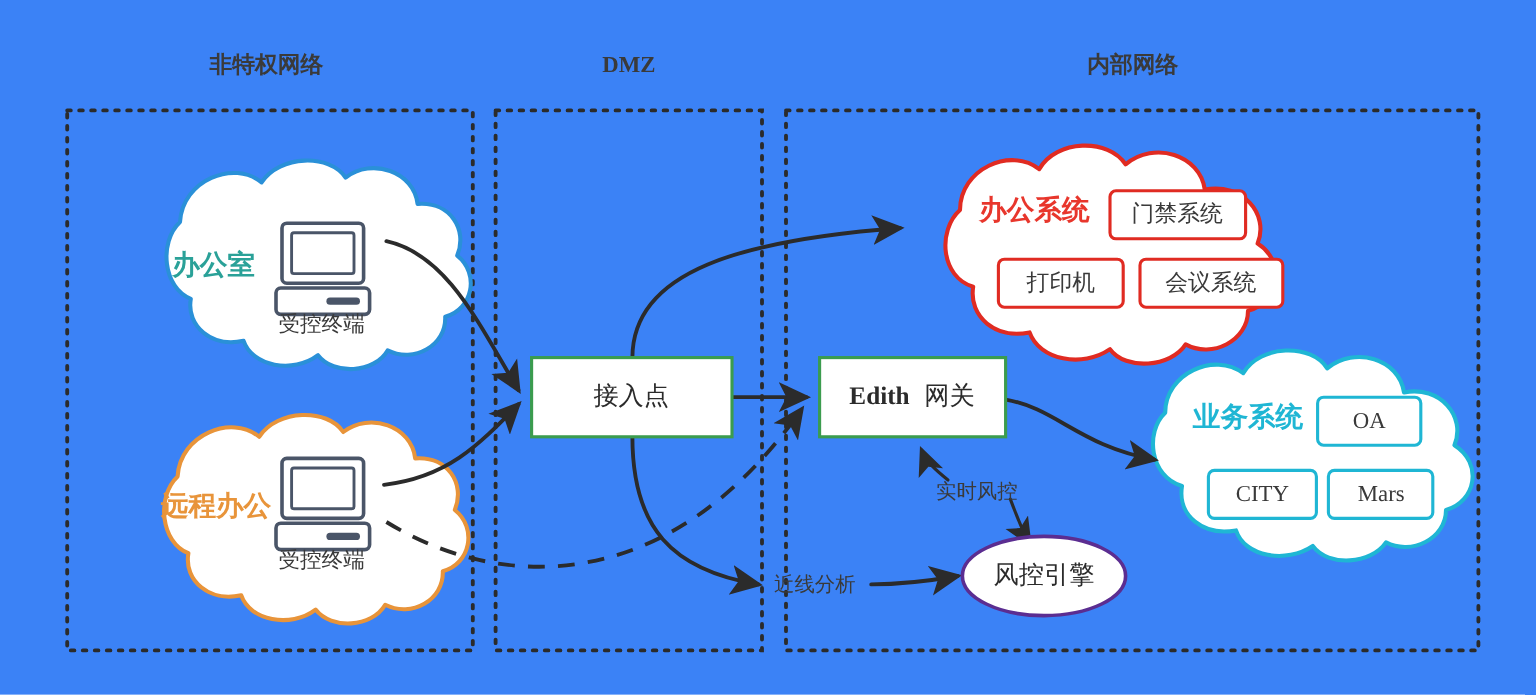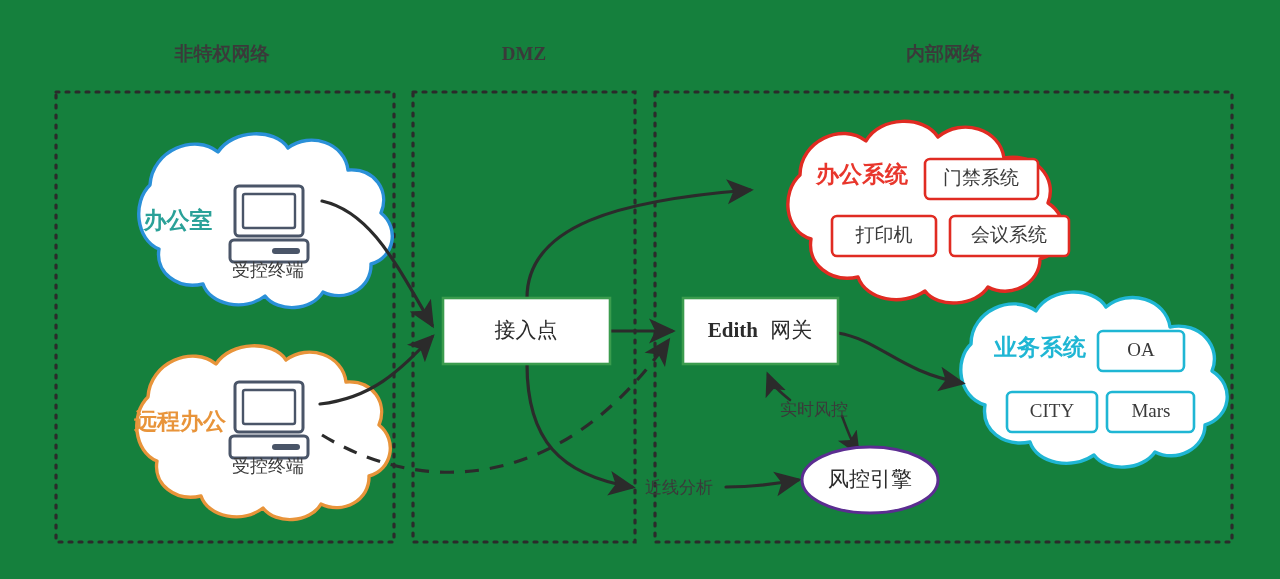--- a/index.html
+++ b/index.html
@@ -8,21 +8,21 @@
     padding: 0;
     background: #ffffff;
   }
   body {
     font-family: "Liberation Serif", "DejaVu Serif", serif;
   }
   #canvas {
     position: relative;
     width: 1280px;
     height: 579px;
-    background: #15803d;
+    background: #3b82f6;
     overflow: hidden;
   }
   #diagram-svg {
     position: absolute;
     left: 0;
     top: 0;
     width: 1280px;
     height: 579px;
   }
   .zone-title {

